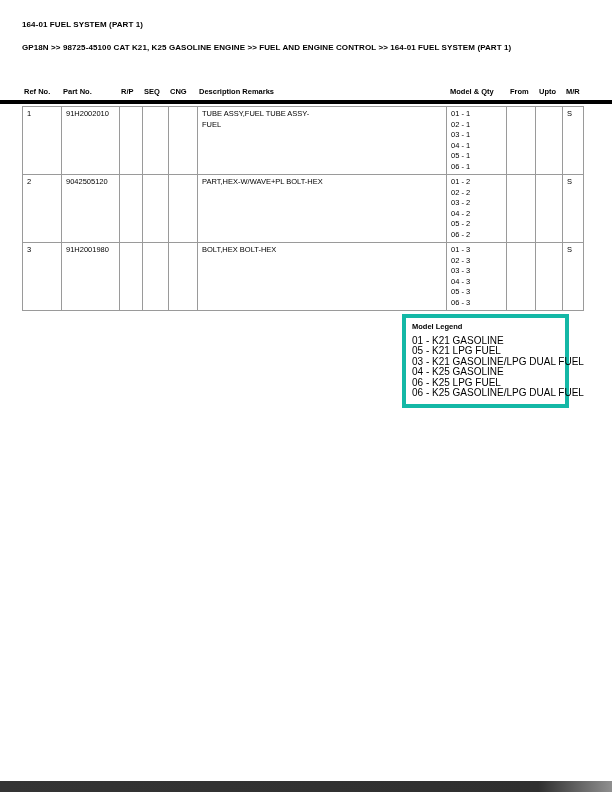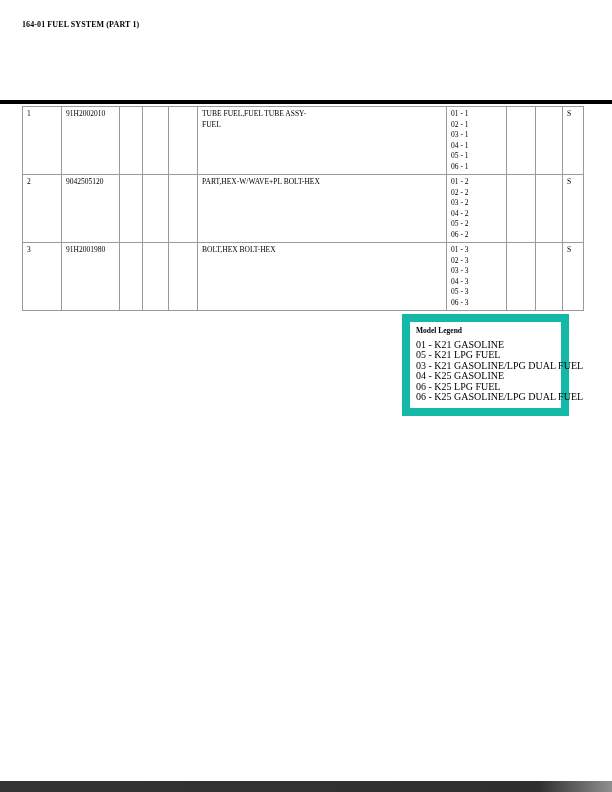--- a/index.html
+++ b/index.html
@@ -6,21 +6,20 @@
   html, body { background: #ffffff; }
   body { font-family: "Liberation Sans", sans-serif; }
 
   .page {
     position: relative;
     width: 612px;
     height: 792px;
     background: #ffffff;
     overflow: hidden;
     color: #000;
-    font-family: Liberation Serif, serif;
   }
 
   .doc-title {
     position: absolute;
     left: 22px; top: 20px;
     font-size: 8px; font-weight: bold;
     letter-spacing: 0.1px;
   }
 
   .breadcrumb {
@@ -77,21 +76,21 @@
     color: #000;
     overflow: hidden;
   }
   .c-desc, .c-qty { white-space: pre-line; }
 
   .legend {
     position: absolute;
     left: 402px; top: 314px;
     width: 167px;
     background: #fff;
-    border: 8px solid #14b8a6;
+    border: 4px solid #14b8a6;
     padding: 4px 6px 6px 6px;
   }
   .legend-title {
     font-size: 7.5px; font-weight: bold;
     margin-bottom: 5px;
   }
   .legend-item {
     font-size: 10px;
     line-height: 10.4px;
     white-space: nowrap;
@@ -104,21 +103,34 @@
     background: linear-gradient(to right, #343434 0%, #2f2f2f 88%, #8f8f8f 100%);
   }
 </style>
 </head>
 <body>
 
 <div class="page">
 
   <div class="doc-title">164-01 FUEL SYSTEM (PART 1)</div>
 
-
+  <div class="breadcrumb">GP18N &gt;&gt; 98725-45100 CAT K21, K25 GASOLINE ENGINE &gt;&gt; FUEL AND ENGINE CONTROL &gt;&gt; 164-01 FUEL SYSTEM (PART 1)</div>
+
+  <div class="col-headers">
+    <div class="ch w-ref">Ref No.</div>
+    <div class="ch w-part">Part No.</div>
+    <div class="ch w-rp">R/P</div>
+    <div class="ch w-seq">SEQ</div>
+    <div class="ch w-cng">CNG</div>
+    <div class="ch w-desc">Description Remarks</div>
+    <div class="ch w-qty">Model &amp; Qty</div>
+    <div class="ch w-from">From</div>
+    <div class="ch w-upto">Upto</div>
+    <div class="ch w-mr">M/R</div>
+  </div>
 
   <div class="header-rule"></div>
 
   <table class="parts-table">
     <colgroup>
       <col style="width:39px">
         <col style="width:58px">
         <col style="width:23px">
         <col style="width:26px">
         <col style="width:29px">
@@ -128,21 +140,21 @@
         <col style="width:27px">
         <col style="width:21px">
     </colgroup>
     <tbody>
       <tr>
         <td>1</td>
         <td>91H2002010</td>
         <td></td>
         <td></td>
         <td></td>
-        <td class="c-desc">TUBE FUEL,FUEL TUBE ASSY-
+        <td class="c-desc">TUBE ASSY,FUEL TUBE ASSY-
 FUEL</td>
         <td class="c-qty">01 - 1
 02 - 1
 03 - 1
 04 - 1
 05 - 1
 06 - 1</td>
         <td></td>
         <td></td>
         <td>S</td>

